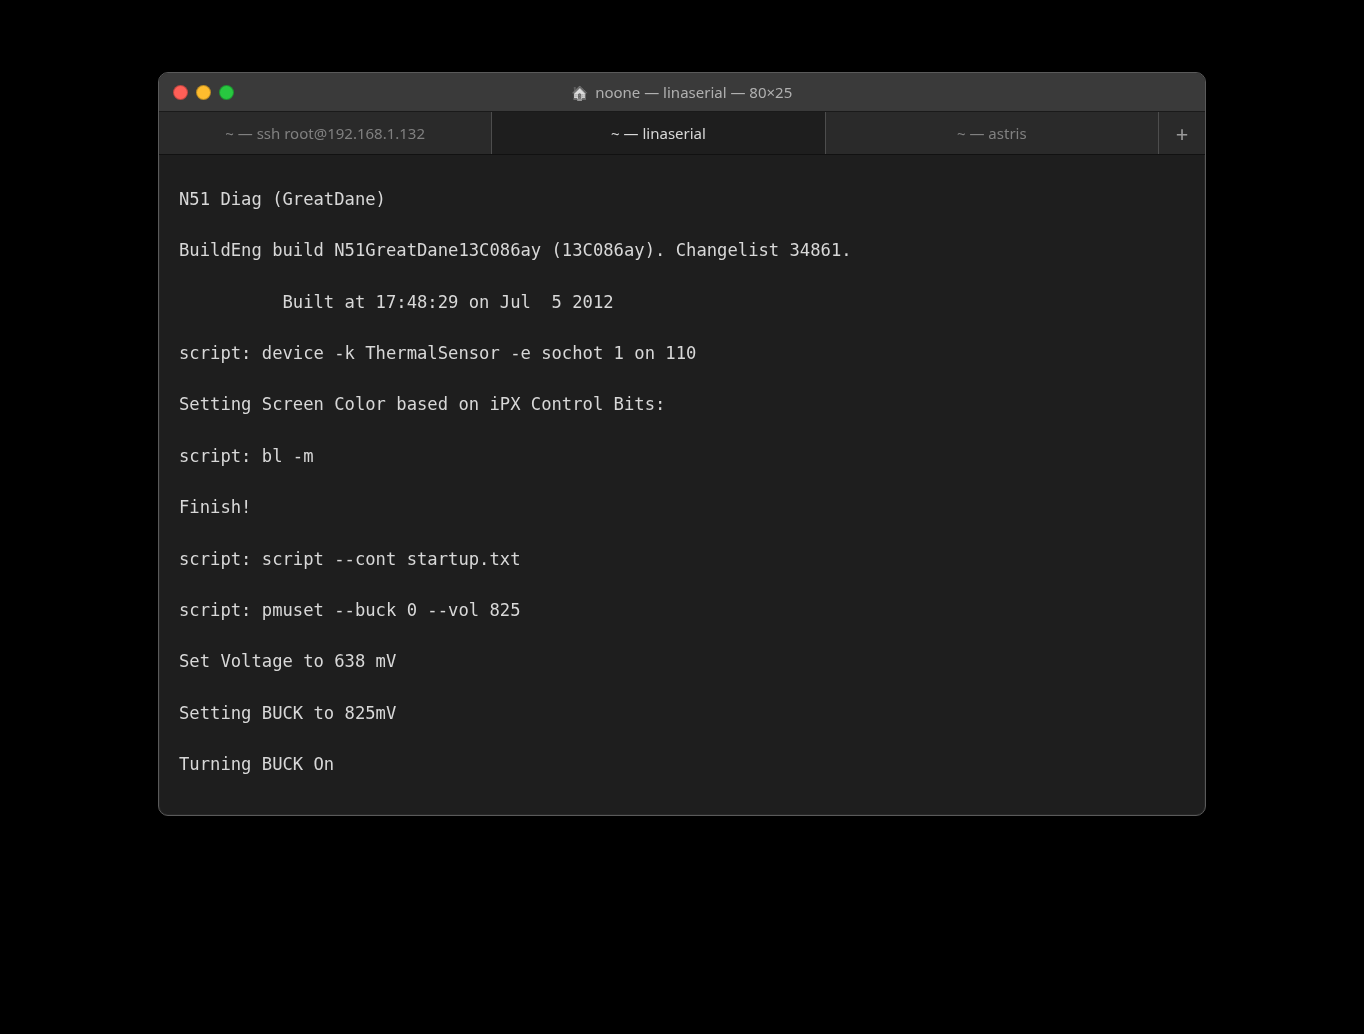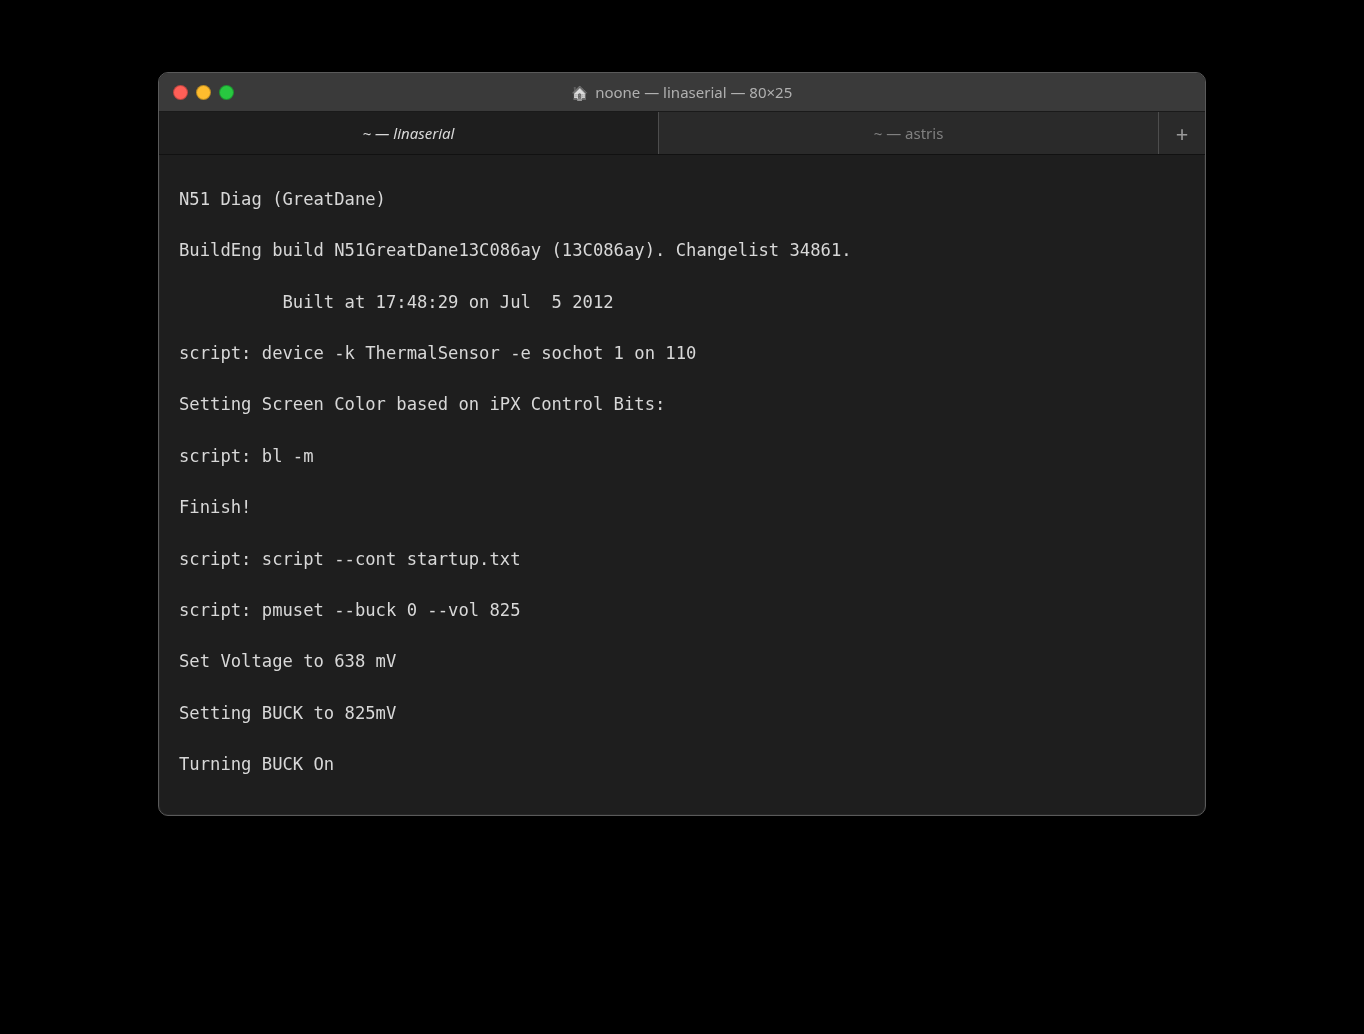--- a/index.html
+++ b/index.html
@@ -56,21 +56,21 @@
     height:42px; background:var(--tabbar);
     display:flex; border-bottom:1px solid #111;
   }
   .tab {
     flex:1; display:flex; align-items:center; justify-content:center;
     border-right:1px solid var(--tab-border);
     color:var(--tab-text-inactive); font-size:15px;
     font-family:-apple-system,system-ui,sans-serif;
     background:var(--tab-inactive);
   }
-  .tab.active { background:var(--tab-active); color:var(--text);font-style:italic; }
+  .tab.active { background:var(--tab-active); color:var(--text); }
   .newtab {
     width:46px; display:flex; align-items:center; justify-content:center;
     color:#9a9a9a; font-size:22px; font-family:-apple-system,system-ui,sans-serif;
     background:var(--tab-inactive);
   }
   .term {
     flex:1; padding:6px 4px 0 20px;
     color:var(--text); font-size:17.2px; line-height:25.7px;
     white-space:pre; overflow:hidden;
   }
@@ -90,20 +90,23 @@
         <div class="dot yel"></div>
         <div class="dot grn"></div>
       </div>
       <div class="title">
         <span class="home-icon">🏠</span>
         <span>noone — linaserial — 80×25</span>
       </div>
     </div>
 
     <div class="tabbar">
+      <div class="tab">
+          <span>~ — ssh root@192.168.1.132</span>
+        </div>
       <div class="tab active">
           <span>~ — linaserial</span>
         </div>
       <div class="tab">
           <span>~ — astris</span>
         </div>
       <div class="newtab">
           <span>+</span>
         </div>
     </div>

